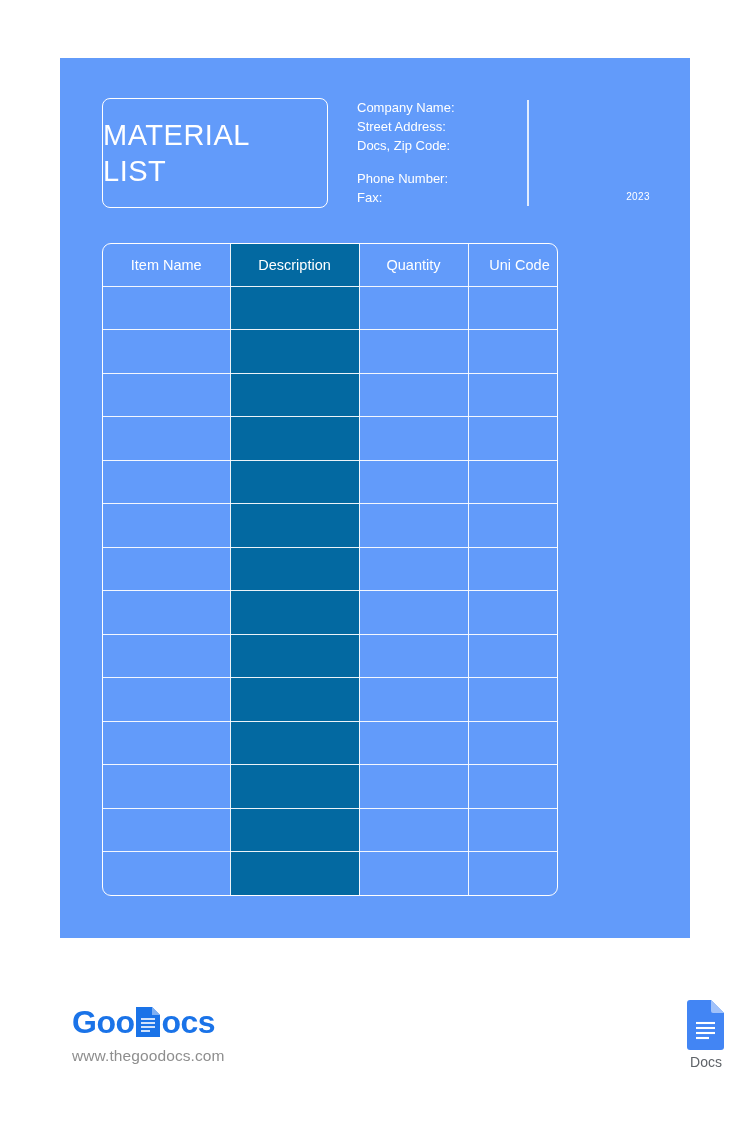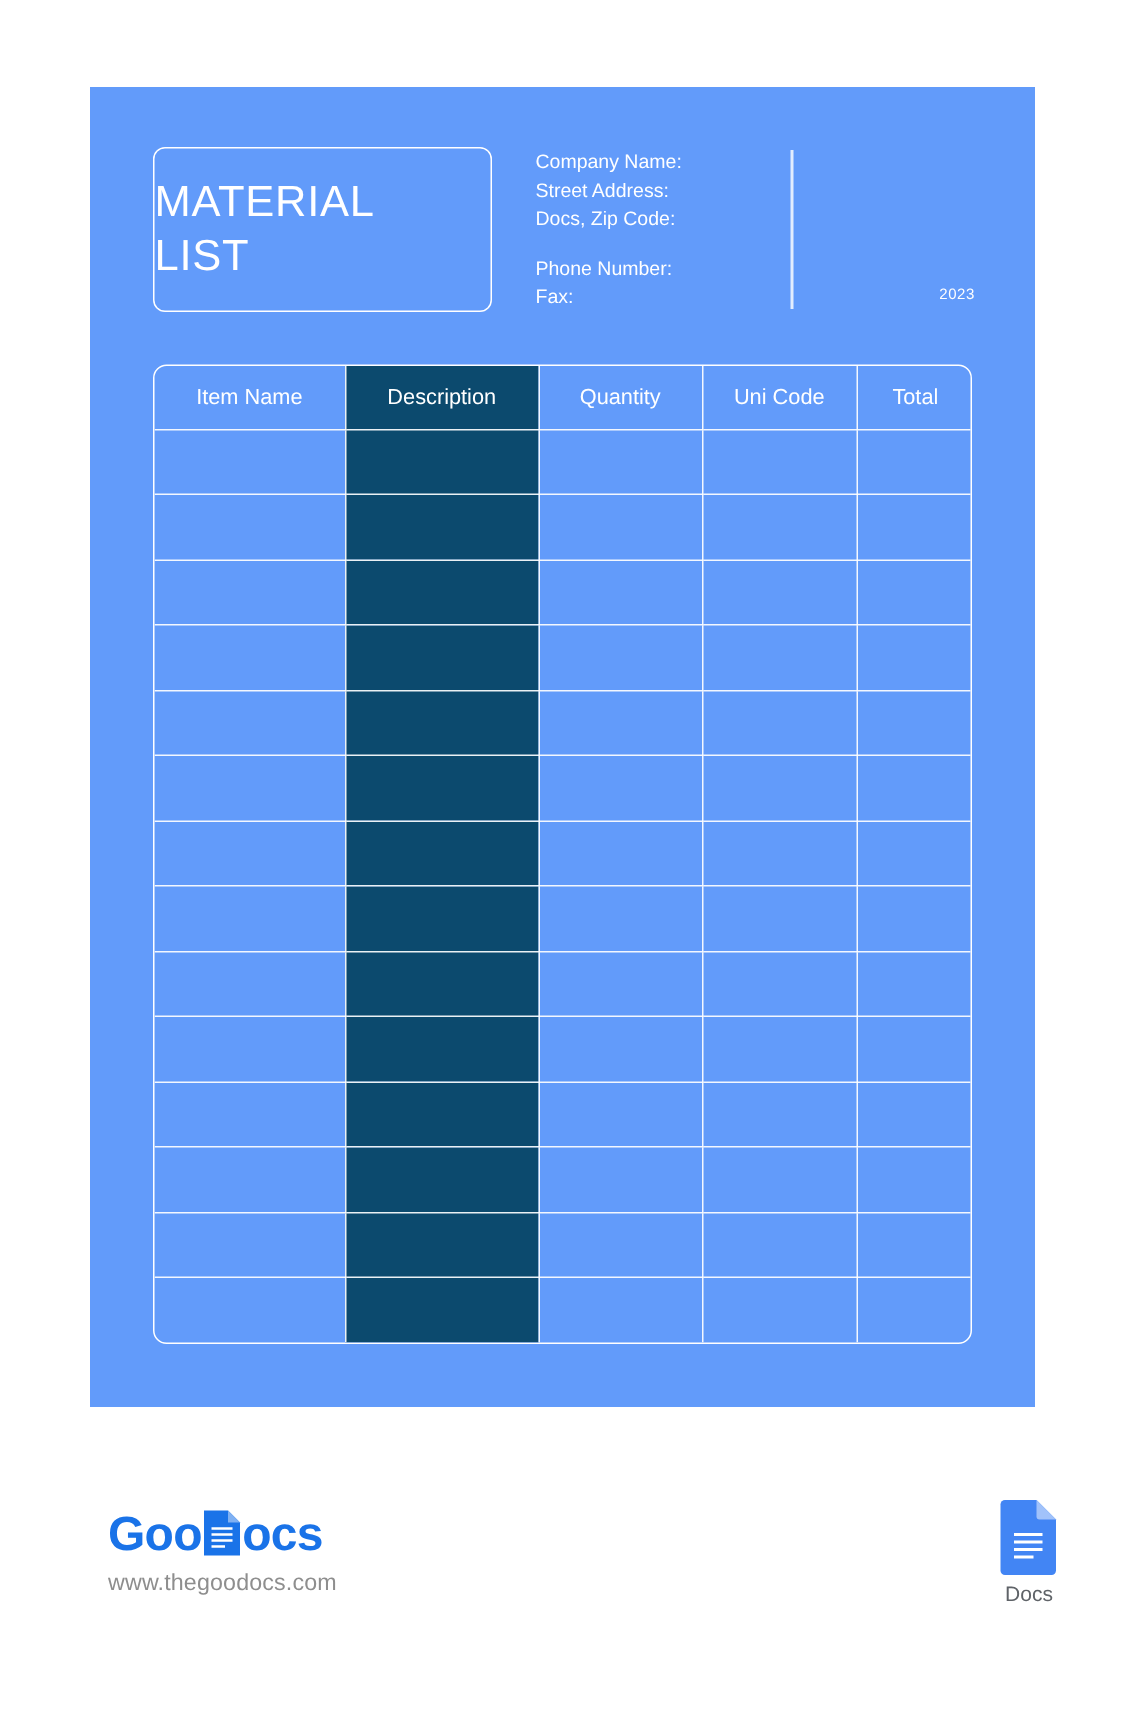--- a/index.html
+++ b/index.html
@@ -89,21 +89,21 @@
     color: #ffffff;
     font-size: 10px;
     letter-spacing: 0.4px;
   }
 
   
   .table-wrap {
     position: absolute;
     left: 42px;
     top: 185px;
-    width: 546px;
+    width: 456px;
     height: 653px;
     border: 1.5px solid #ffffff;
     border-radius: 9px;
     overflow: hidden;
   }
 
   table.mat-table {
     width: 100%;
     height: 100%;
     border-collapse: collapse;
@@ -127,21 +127,21 @@
     color: #ffffff;
     font-size: 14.5px;
     font-weight: 400;
     text-align: center;
     vertical-align: middle;
   }
 
   table.mat-table td { height: 43.5px; }
 
   
-  .col-desc { background: #0c4a6e; }
+  .col-desc { background: #0369a1; }
 
   
   .cw-0 { width: 127px; }
   .cw-1 { width: 129px; }
   .cw-2 { width: 109px; }
   .cw-3 { width: 103px; }
   .cw-4 { width: 78px; }
 
   
   .footer {
@@ -181,21 +181,21 @@
 
   .brand-url {
     margin-top: 6px;
     font-size: 15.5px;
     color: #8e8e8e;
     letter-spacing: 0.1px;
   }
 
   .docs-badge {
     position: absolute;
-    left: 655px;
+    left: 675px;
     top: 14px;
     width: 62px;
     text-align: center;
   }
 
   .docs-icon {
     width: 40px;
     height: 52px;
     margin: 0 auto;
     display: block;

